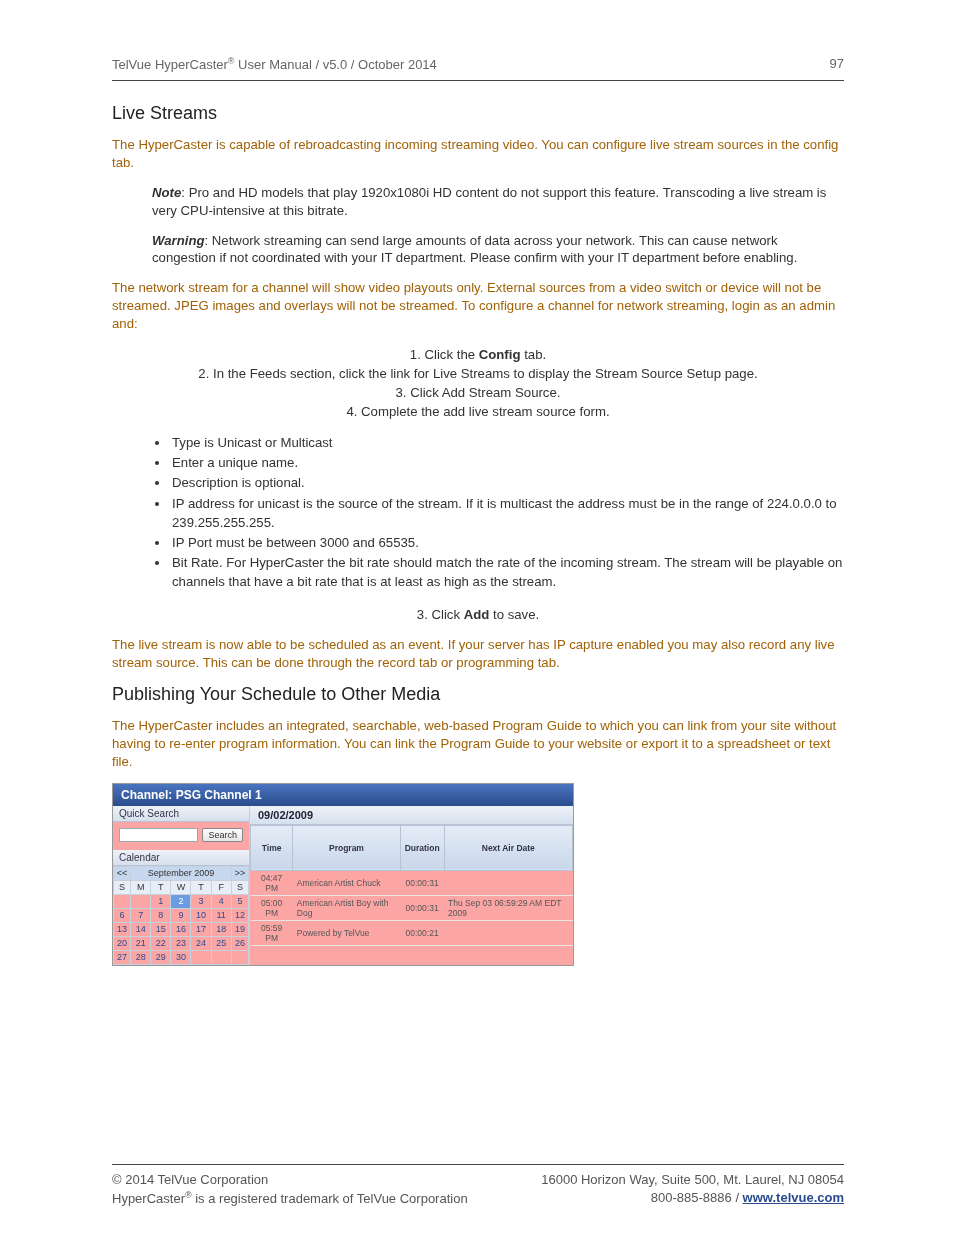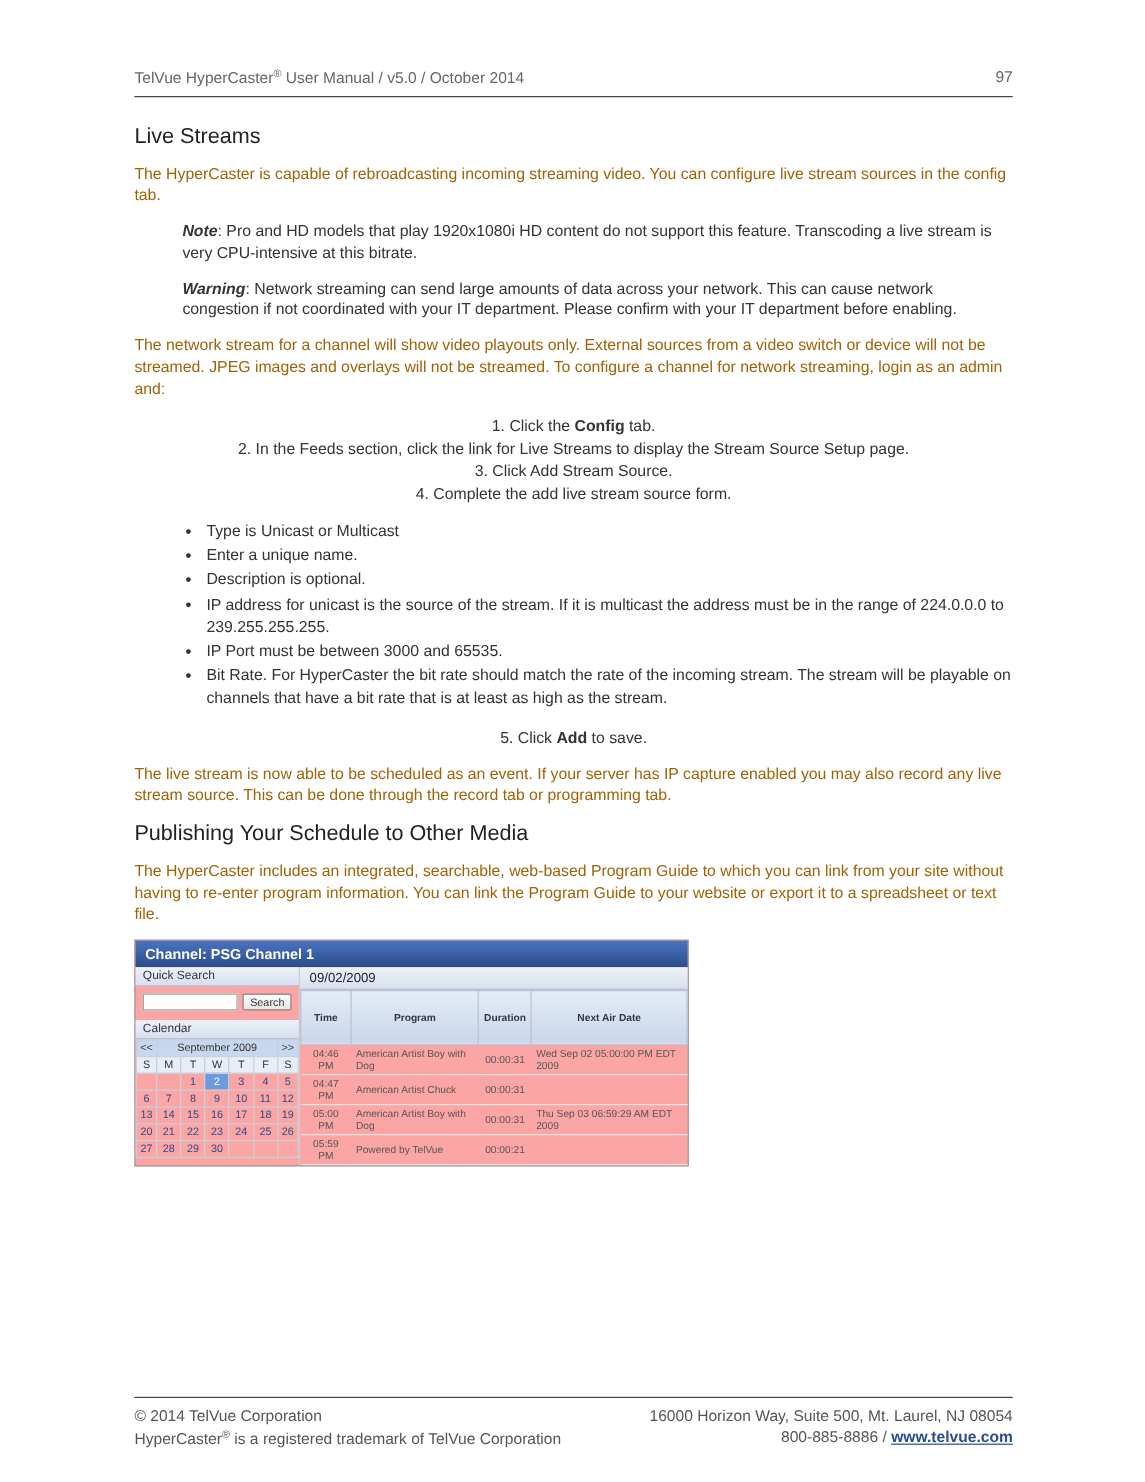--- a/index.html
+++ b/index.html
@@ -29,21 +29,21 @@
   .search-input { flex:1; height:14px; border:1px solid #9aa; background:#fff; }
   .search-btn { font-size:9px; border:1px solid #888; background:linear-gradient(#fdfdfd,#e6e6e6); padding:1px 5px; border-radius:2px; color:#333;}
   .cal { width:100%; border-collapse:collapse; font-size:9px; }
   .cal th, .cal td { border:1px solid #c7d0dd; text-align:center; padding:1px 0; height:14px; color:#2a4b8d;}
   .cal th { background:#e8eef7; color:#333; font-weight:normal;}
   .cal-nav { background:#c7d7ee; }
   .cal-nav td { color:#333; font-size:9px; }
   .cal td.sel { background:#6d9be0; color:#fff; }
   .cal td.dim { color:#999; }
   .fig-right { flex:1; }
-  .date-head { background:linear-gradient(#eef2f8,#d6e0ee); font-size:11px; font-weight:normal; padding:3px 8px; border-bottom:1px solid #b8c4d6; color:#223;}
+  .date-head { background:linear-gradient(#eef2f8,#d6e0ee); font-size:11px; font-weight:bold; padding:3px 8px; border-bottom:1px solid #b8c4d6; color:#223;}
   .prog { width:100%; border-collapse:collapse; font-size:8.5px; }
   .prog th { background:linear-gradient(#e4ecf6,#c9d7ea); border:1px solid #b8c4d6; padding:17px 4px; font-weight:bold; color:#334;}
   .prog td { border-bottom:1px solid #e6e6e6; padding:2px 4px; text-align:center; color:#555;}
   .prog td.l { text-align:left; }
   .footer { position:absolute; left:112px; right:110px; bottom:26px; }
   .foot-row { display:flex; justify-content:space-between; font-size:13px; color:#555; line-height:1.4;}
   .foot-row a { color:#2a4b8d; text-decoration:underline;font-weight:bold; }
   .foot-row sup { font-size:9px; vertical-align:super; }
 </style>
 </head>
@@ -73,21 +73,21 @@
   <ul class="bullets">
     <li>Type is Unicast or Multicast</li>
     <li>Enter a unique name.</li>
     <li>Description is optional.</li>
     <li>IP address for unicast is the source of the stream. If it is multicast the address must be in the range of 224.0.0.0 to 239.255.255.255.</li>
     <li>IP Port must be between 3000 and 65535.</li>
     <li>Bit Rate. For HyperCaster the bit rate should match the rate of the incoming stream. The stream will be playable on channels that have a bit rate that is at least as high as the stream.</li>
   </ul>
 
   <ol class="steps">
-    <li><span>5. Click </span><strong>Add</strong><span> to save.</span></li>
+    <li><span>3. Click </span><strong>Add</strong><span> to save.</span></li>
   </ol>
 
   <p class="body">The live stream is now able to be scheduled as an event. If your server has IP capture enabled you may also record any live stream source. This can be done through the record tab or programming tab.</p>
 
   <h2 class="section">Publishing Your Schedule to Other Media</h2>
   <p class="body">The HyperCaster includes an integrated, searchable, web-based Program Guide to which you can link from your site without having to re-enter program information. You can link the Program Guide to your website or export it to a spreadsheet or text file.</p>
 
   <div class="figure">
     <div class="fig-titlebar">Channel: PSG Channel 1</div>
     <div class="fig-body">
@@ -170,26 +170,20 @@
           <thead>
               <tr id="prog-head">
                 <th>Time</th>
                 <th>Program</th>
                 <th>Duration</th>
                 <th>Next Air Date</th>
               </tr>
             </thead>
           <tbody id="prog-body">
               <tr>
-                <td>04:46 PM</td>
-                <td class="l">American Artist Boy with Dog</td>
-                <td>00:00:31</td>
-                <td class="l">Wed Sep 02 05:00:00 PM EDT 2009</td>
-              </tr>
-              <tr>
                 <td>04:47 PM</td>
                 <td class="l">American Artist Chuck</td>
                 <td>00:00:31</td>
                 <td class="l"></td>
               </tr>
               <tr>
                 <td>05:00 PM</td>
                 <td class="l">American Artist Boy with Dog</td>
                 <td>00:00:31</td>
                 <td class="l">Thu Sep 03 06:59:29 AM EDT 2009</td>

